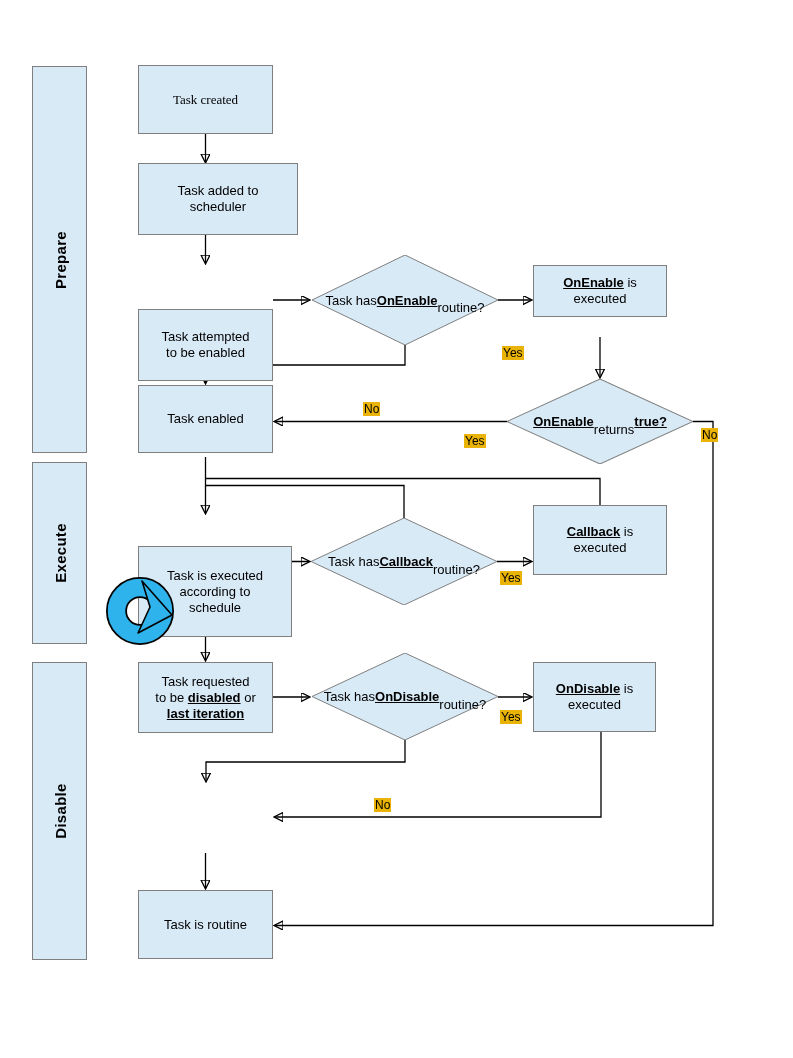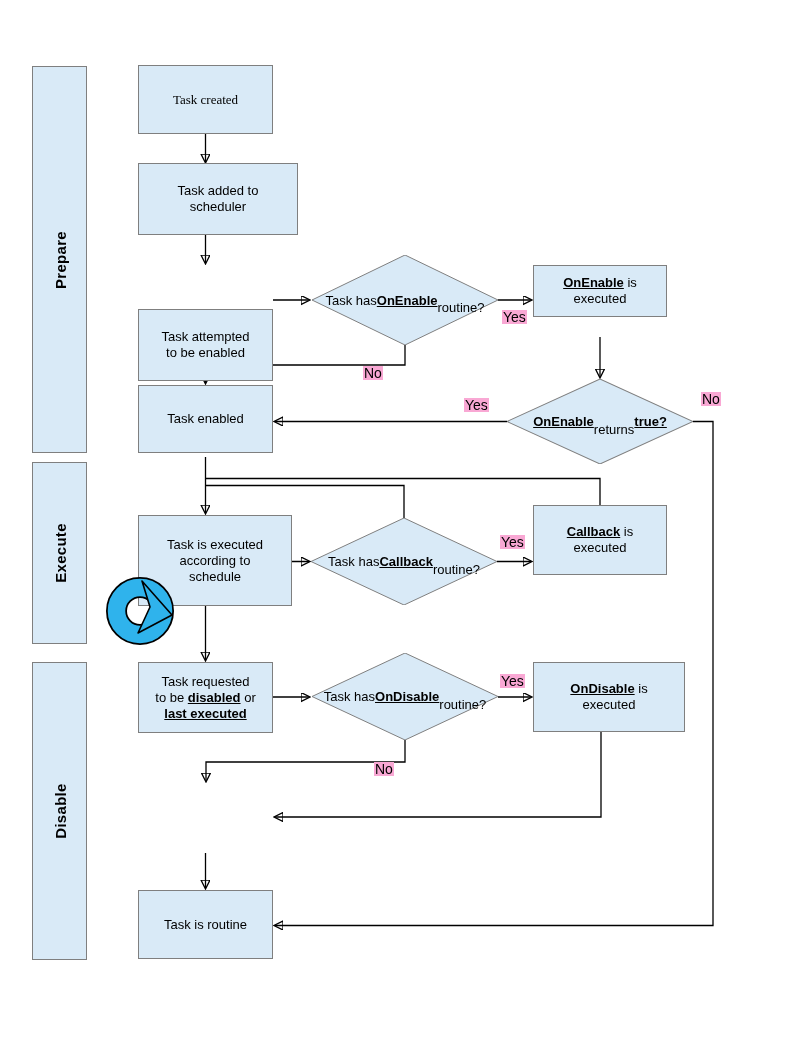--- a/index.html
+++ b/index.html
@@ -10,21 +10,21 @@
         font-size:13px;line-height:16px;box-sizing:border-box;}
   .diamond{position:absolute;}
   .diamond svg{position:absolute;inset:0;width:100%;height:100%;}
   .diamond polygon{fill:var(--node-fill);stroke:var(--node-border);stroke-width:1;}
   .diamond .label{position:absolute;inset:0;display:flex;align-items:center;justify-content:center;
         text-align:center;font-size:13px;line-height:15px;}
   .phase{position:absolute;left:32px;width:55px;background:var(--node-fill);
         border:1px solid var(--node-border);box-sizing:border-box;}
   .phase-label{position:absolute;top:50%;left:50%;transform:translate(-50%,-50%) rotate(-90deg);
         white-space:nowrap;font-weight:bold;font-size:15px;letter-spacing:0.3px;}
-  .edge-label{position:absolute;font-size:14px;line-height:14px;background:#f9a8d4;padding:0 1px;}
+  .edge-label{position:absolute;font-size:12px;line-height:14px;background:#eab308;padding:0 1px;margin-top:36px;}
   .connectors{position:absolute;inset:0;width:793px;height:1058px;}
   .connectors path{fill:none;stroke:var(--connector);stroke-width:1.3;}
   b{font-weight:bold;text-decoration:underline;}
 </style>
 </head>
 <body>
 
 <div class="canvas">
 
   <div class="phase" style="top:66px;height:387px;">
@@ -69,37 +69,37 @@
   </div>
   <div class="node" style="left:138px;top:163px;width:160px;height:72px;">
     <div>Task added to<br>scheduler</div>
   </div>
   <div class="node" style="left:138px;top:265px;width:135px;height:72px;margin-top:44px;">
     <div>Task attempted<br>to be enabled</div>
   </div>
   <div class="node" style="left:138px;top:385px;width:135px;height:68px;">
     <div>Task enabled</div>
   </div>
-  <div class="node" style="left:138px;top:515px;width:154px;height:91px;">
+  <div class="node" style="left:138px;top:546px;width:154px;height:91px;">
     <div>Task is executed<br>according to<br>schedule</div>
   </div>
   <div class="node" style="left:138px;top:662px;width:135px;height:71px;">
-    <div>Task requested<br>to be <b>disabled</b> or<br><b>last executed</b></div>
+    <div>Task requested<br>to be <b>disabled</b> or<br><b>last iteration</b></div>
   </div>
   <div class="node" style="left:138px;top:890px;width:135px;height:69px;">
     <div>Task is routine</div>
   </div>
 
   <div class="node" style="left:533px;top:265px;width:134px;height:52px;">
     <div><b>OnEnable</b> is<br>executed</div>
   </div>
   <div class="node" style="left:533px;top:505px;width:134px;height:70px;">
     <div><b>Callback</b> is<br>executed</div>
   </div>
-  <div class="node" style="left:533px;top:662px;width:152px;height:70px;">
+  <div class="node" style="left:533px;top:662px;width:123px;height:70px;">
     <div><b>OnDisable</b> is<br>executed</div>
   </div>
 
   <div class="diamond" style="left:312px;top:255px;width:186px;height:90px;">
     <svg viewBox="0 0 100 100" preserveAspectRatio="none">
       <polygon points="50,0 100,50 50,100 0,50" vector-effect="non-scaling-stroke"></polygon>
       </svg>
     <div class="label">Task has<br><b>OnEnable</b><br>routine?</div>
   </div>
   <div class="diamond" style="left:507px;top:379px;width:186px;height:85px;">

